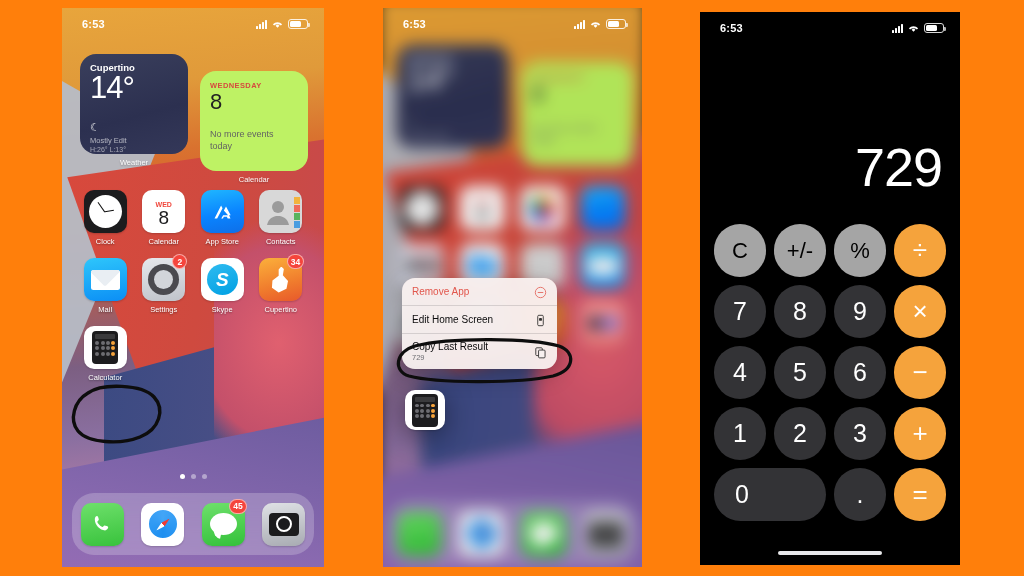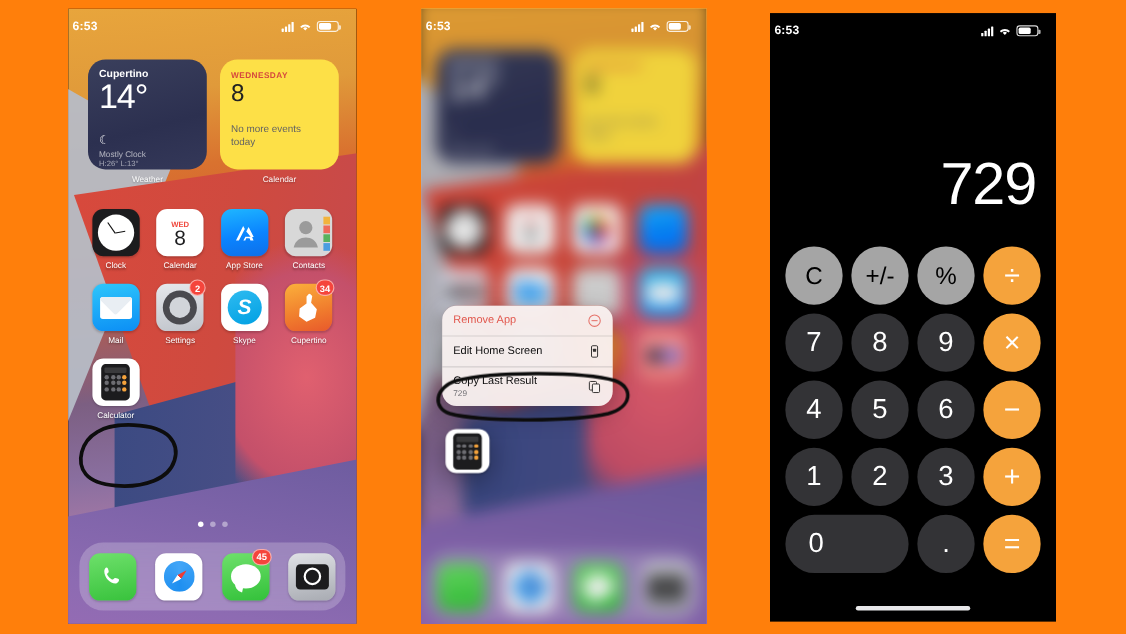--- a/index.html
+++ b/index.html
@@ -49,21 +49,21 @@
   .wp-purple {
     position: absolute; left: -4%; bottom: -14%; width: 118%; height: 42%;
     background: linear-gradient(12deg,#a06cb6,#8d6bb2 40%,#6b5b9e 100%);
     clip-path: polygon(0% 26%, 100% 0%, 100% 100%, 0% 100%);
   }
 
   
   .statusbar {
     position: absolute; top: 0; left: 0; right: 0; height: 26px;
     display: flex; align-items: center; justify-content: space-between;
-    padding: 6px 16px 0 4px;
+    padding: 6px 16px 0 20px;
     color: #fff; font-size: 11px; font-weight: bold;
     letter-spacing: .2px;
     z-index: 20;
   }
   .sb-right { display: flex; align-items: center; gap: 4px; }
   .bars { display: flex; align-items: flex-end; gap: 1px; height: 9px; }
   .bars i { display:block; width: 2px; background: #fff; border-radius:.5px; }
   .bars i:nth-child(1){ height:3px } .bars i:nth-child(2){ height:5px }
   .bars i:nth-child(3){ height:7px } .bars i:nth-child(4){ height:9px }
   .wifi { width: 13px; height: 10px; position: relative; }
@@ -79,21 +79,21 @@
 
   
   .widgets { position:absolute; top:46px; left:18px; right:18px; display:flex; gap:12px; z-index:5; }
   .widget { width: 108px; height: 100px; border-radius: 16px; position: relative; overflow:hidden; }
   .w-weather { background: linear-gradient(165deg,#3a3f5c,#2c3050 60%,#343859); padding: 8px 10px; }
   .w-weather .city { color:#fff; font-size:9.5px; font-weight:bold; }
   .w-weather .temp { color:#fff; font-size:31px; font-weight:300; line-height:1.05; margin-top:-1px; letter-spacing:-1px;}
   .w-weather .moon { color:#fff; font-size:11px; margin-top:16px; }
   .w-weather .cond { color:rgba(255,255,255,.62); font-size:7.5px; margin-top:2px; }
   .w-weather .hl { color:rgba(255,255,255,.55); font-size:7px; margin-top:1px; }
-  .w-cal { background:#fde047; padding: 10px 10px; }
+  .w-cal { background:#bef264; padding: 10px 10px; margin-top: 17px; }
   .w-cal .dow { color:#d6493e; font-size:7.5px; font-weight:bold; letter-spacing:.4px; }
   .w-cal .day { color:#222; font-size:22px; font-weight:300; line-height:1.1; }
   .w-cal .note { color:#636363; font-size:9px; margin-top:14px; line-height:1.35; }
   .wlabel { color:#fff; font-size:7.5px; text-align:center; margin-top:4px; opacity:.95; text-shadow:0 1px 2px rgba(0,0,0,.3); }
   .wcol { display:flex; flex-direction:column; }
 
   
   .appgrid {
     position:absolute; top:182px; left:14px; right:14px; z-index:5;
     display:grid; grid-template-columns: repeat(4,1fr); row-gap: 12px;
@@ -276,21 +276,21 @@
             </span>
         </span>
       </div>
 
       <div class="widgets">
         <div class="wcol">
           <div class="widget w-weather">
             <div class="city">Cupertino</div>
             <div class="temp">14°</div>
             <div class="moon">☾</div>
-            <div class="cond">Mostly Clock</div>
+            <div class="cond">Mostly Edit</div>
             <div class="hl">H:26° L:13°</div>
           </div>
           <div class="wlabel">Weather</div>
         </div>
         <div class="wcol">
           <div class="widget w-cal">
             <div class="dow">WEDNESDAY</div>
             <div class="day">8</div>
             <div class="note">No more events today</div>
           </div>

